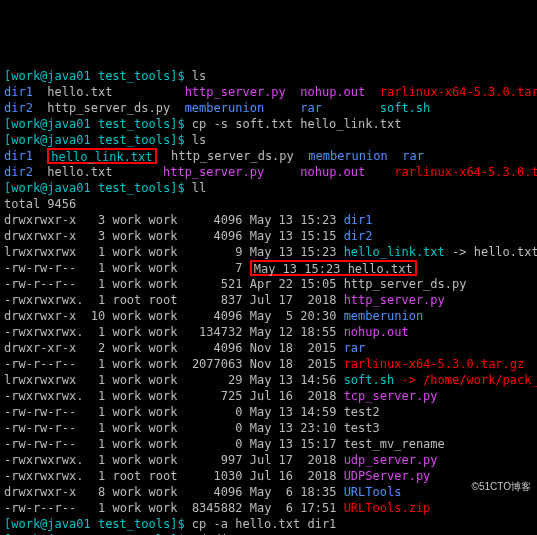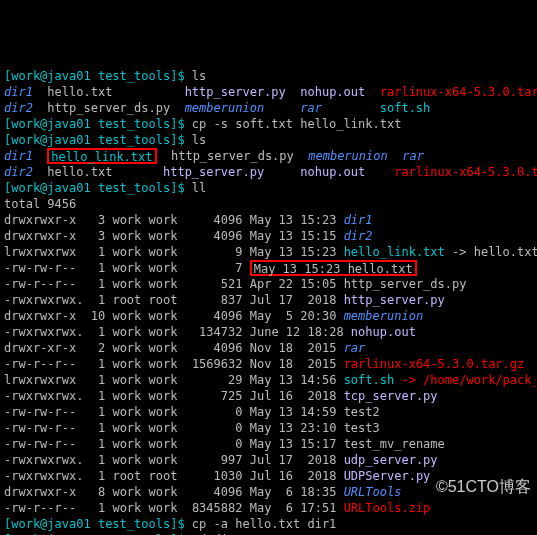--- a/index.html
+++ b/index.html
@@ -11,25 +11,25 @@
     line-height: 16px;
     color: #bbb;
     width: 537px;
     height: 535px;
     box-sizing: border-box;
     overflow: hidden;
     white-space: pre;
   }
   .w  { color: #bbbbbb; }
   .c  { color: #00c4cc; margin-top: 28px; }
-  .g  { color: #c4b5fd; }
-  .b  { color: #4f8fff; font-style: italic; }
+  .g  { color: #d946ef; }
+  .b  { color: #4f8fff; }
   .r  { color: #ff0000; }
   .box { border: 2px solid #ff0000; padding: 0 2px; display: inline-block; line-height: 14px; height: 16px; box-sizing: border-box; vertical-align: top;}
-  .watermark { position:absolute; right:6px; bottom:40px; color:#ccc; font-family:sans-serif; font-size:16px;}
+  .watermark { position:absolute; right:6px; bottom:40px; color:#ccc; font-family:sans-serif; font-size:10px;}
 </style>
 </head>
 <body>
 
 
 
 <div id="term"><span class="c">[work@java01 </span><span class="c">test_tools]$ </span><span class="w">ls</span>
 <span class="b">dir1</span>  <span class="w">hello.txt</span>          <span class="g">http_server.py</span>  <span class="g">nohup.out</span>  <span class="r">rarlinux-x64-5.3.0.tar.gz</span>
 <span class="b">dir2</span>  <span class="w">http_server_ds.py</span>  <span class="b">memberunion</span>     <span class="b">rar</span>        <span class="c">soft.sh</span>
 <span class="c">[work@java01 </span><span class="c">test_tools]$ </span><span class="w">cp -s soft.txt hello_link.txt</span>
@@ -38,23 +38,23 @@
 <span class="b">dir2</span>  <span class="w">hello.txt</span>       <span class="g">http_server.py</span>     <span class="g">nohup.out</span>    <span class="r">rarlinux-x64-5.3.0.tar</span>
 <span class="c">[work@java01 </span><span class="c">test_tools]$ </span><span class="w">ll</span>
 <span class="w">total 9456</span>
 <span class="w">drwxrwxr-x</span> <span class="w">  3</span> <span class="w">work work</span> <span class="w">    4096</span> <span class="w">May 13 15:23</span> <span class="b">dir1</span>
 <span class="w">drwxrwxr-x</span> <span class="w">  3</span> <span class="w">work work</span> <span class="w">    4096</span> <span class="w">May 13 15:15</span> <span class="b">dir2</span>
 <span class="w">lrwxrwxrwx</span> <span class="w">  1</span> <span class="w">work work</span> <span class="w">       9</span> <span class="w">May 13 15:23</span> <span class="c">hello_link.txt</span><span class="w"> -&gt; hello.txt</span>
 <span class="w">-rw-rw-r--</span> <span class="w">  1</span> <span class="w">work work</span> <span class="w">       7</span> <span class="box"><span class="w">May 13 15:23</span> <span class="w">hello.txt</span></span>
 <span class="w">-rw-r--r--</span> <span class="w">  1</span> <span class="w">work work</span> <span class="w">     521</span> <span class="w">Apr 22 15:05</span> <span class="w">http_server_ds.py</span>
 <span class="w">-rwxrwxrwx.</span> <span class="w"> 1</span> <span class="w">root root</span> <span class="w">     837</span> <span class="w">Jul 17  2018</span> <span class="g">http_server.py</span>
 <span class="w">drwxrwxr-x</span> <span class="w"> 10</span> <span class="w">work work</span> <span class="w">    4096</span> <span class="w">May  5 20:30</span> <span class="b">memberunion</span>
-<span class="w">-rwxrwxrwx.</span> <span class="w"> 1</span> <span class="w">work work</span> <span class="w">  134732</span> <span class="w">June 12 18:28</span> <span class="g">nohup.out</span>
+<span class="w">-rwxrwxrwx.</span> <span class="w"> 1</span> <span class="w">work work</span> <span class="w">  134732</span> <span class="w">May 12 18:55</span> <span class="g">nohup.out</span>
 <span class="w">drwxr-xr-x</span> <span class="w">  2</span> <span class="w">work work</span> <span class="w">    4096</span> <span class="w">Nov 18  2015</span> <span class="b">rar</span>
-<span class="w">-rw-r--r--</span> <span class="w">  1</span> <span class="w">work work</span> <span class="w"> 1569632</span> <span class="w">Nov 18  2015</span> <span class="r">rarlinux-x64-5.3.0.tar.gz</span>
+<span class="w">-rw-r--r--</span> <span class="w">  1</span> <span class="w">work work</span> <span class="w"> 2077063</span> <span class="w">Nov 18  2015</span> <span class="r">rarlinux-x64-5.3.0.tar.gz</span>
 <span class="w">lrwxrwxrwx</span> <span class="w">  1</span> <span class="w">work work</span> <span class="w">      29</span> <span class="w">May 13 14:56</span> <span class="c">soft.sh</span><span class="r"> -&gt; /home/work/pack_sup_</span>
 <span class="w">-rwxrwxrwx.</span> <span class="w"> 1</span> <span class="w">work work</span> <span class="w">     725</span> <span class="w">Jul 16  2018</span> <span class="g">tcp_server.py</span>
 <span class="w">-rw-rw-r--</span> <span class="w">  1</span> <span class="w">work work</span> <span class="w">       0</span> <span class="w">May 13 14:59</span> <span class="w">test2</span>
 <span class="w">-rw-rw-r--</span> <span class="w">  1</span> <span class="w">work work</span> <span class="w">       0</span> <span class="w">May 13 23:10</span> <span class="w">test3</span>
 <span class="w">-rw-rw-r--</span> <span class="w">  1</span> <span class="w">work work</span> <span class="w">       0</span> <span class="w">May 13 15:17</span> <span class="w">test_mv_rename</span>
 <span class="w">-rwxrwxrwx.</span> <span class="w"> 1</span> <span class="w">work work</span> <span class="w">     997</span> <span class="w">Jul 17  2018</span> <span class="g">udp_server.py</span>
 <span class="w">-rwxrwxrwx.</span> <span class="w"> 1</span> <span class="w">root root</span> <span class="w">    1030</span> <span class="w">Jul 16  2018</span> <span class="g">UDPServer.py</span>
 <span class="w">drwxrwxr-x</span> <span class="w">  8</span> <span class="w">work work</span> <span class="w">    4096</span> <span class="w">May  6 18:35</span> <span class="b">URLTools</span>
 <span class="w">-rw-r--r--</span> <span class="w">  1</span> <span class="w">work work</span> <span class="w"> 8345882</span> <span class="w">May  6 17:51</span> <span class="r">URLTools.zip</span>
 <span class="c">[work@java01 </span><span class="c">test_tools]$ </span><span class="w">cp -a hello.txt dir1</span>

